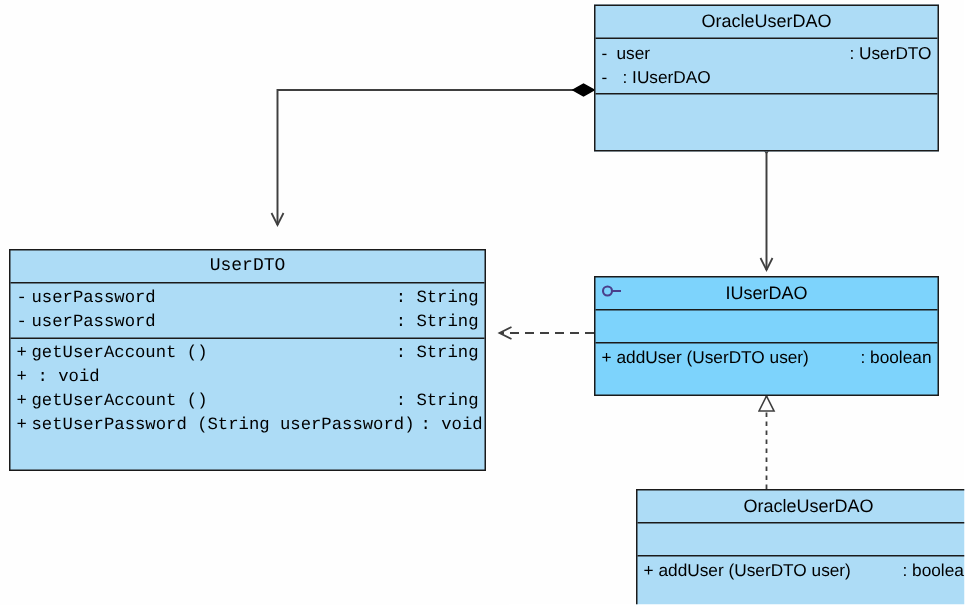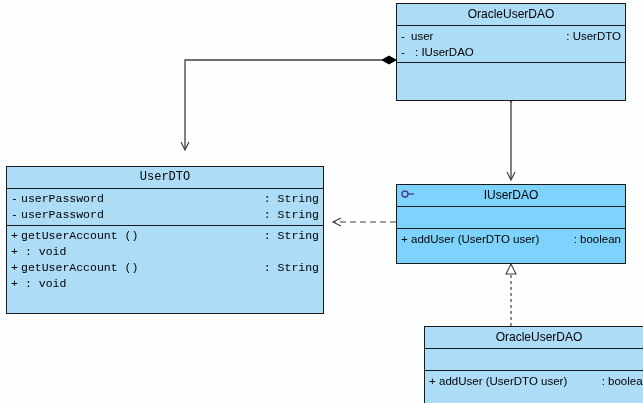--- a/index.html
+++ b/index.html
@@ -146,20 +146,21 @@
         <span class="vis">+</span>
         <span class="ty">: void</span>
       </div>
       <div class="uml-row">
         <span class="vis">+</span>
         <span class="nm">getUserAccount ()</span>
         <span class="ty">: String</span>
       </div>
       <div class="uml-row">
         <span class="vis">+</span>
+        <span class="nm">setUserPassword (String userPassword)</span>
         <span class="ty">: void</span>
       </div>
     </div>
   </div>
 
   <div class="uml-box iface" style="left:396px; top:184px; width:230px; height:80px;">
     <div class="uml-title">
       <svg class="iface-icon" viewBox="0 0 14 10">
         <circle cx="4" cy="5" r="3" fill="none" stroke="#4a3f8c" stroke-width="1.4"></circle>
         <line x1="7" y1="5" x2="13" y2="5" stroke="#4a3f8c" stroke-width="1.4"></line>

